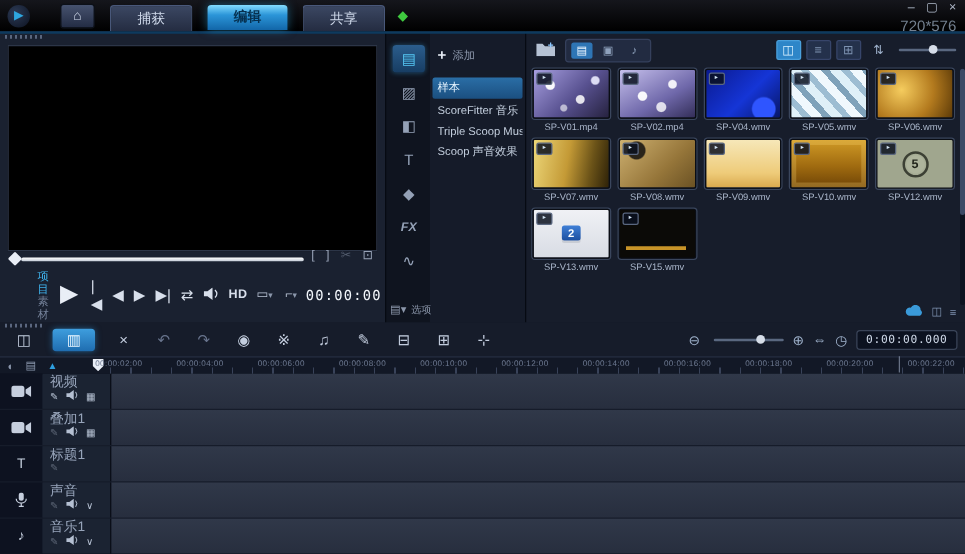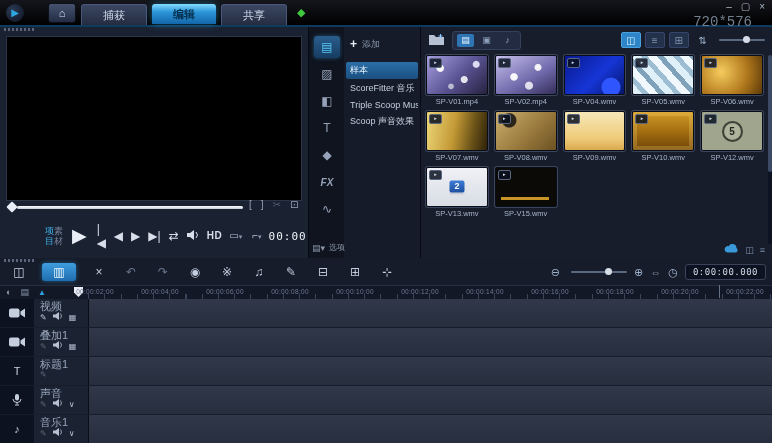--- a/index.html
+++ b/index.html
@@ -8,44 +8,44 @@
   
   .menubar{position:absolute;top:0;left:0;right:0;height:25px;background:linear-gradient(#15161c,#000);
            border-bottom:2px solid #0e3a5e;display:flex;align-items:center;z-index:5;}
   .logo{width:18px;height:18px;margin:0 8px 0 6px;border-radius:50%;
         background:radial-gradient(circle at 35% 35%,#2c3a55,#0c1220);display:flex;align-items:center;justify-content:center;
         color:#2ea7e0;font-size:10px;}
   .menu-item{color:#cdd7e7;font-size:11px;padding:0 9px;cursor:default;}
   .home-btn{width:26px;height:18px;margin-left:16px;border:1px solid #0c1018;border-radius:3px;
             background:linear-gradient(#46526e,#232c44);color:#d5deee;font-size:11px;
             display:flex;align-items:center;justify-content:center;}
-  .tab{height:20px;line-height:20px;padding:0 21px;font-size:11px;margin-left:5px;border-radius:3px 3px 0 0;}
+  .tab{height:20px;line-height:20px;padding:0 21px;font-size:11px;margin-left:12px;border-radius:3px 3px 0 0;}
   .tab.active{background:linear-gradient(#82dcff,#2b95d8 40%,#1266a8);color:#06304f;font-weight:bold;
               box-shadow:0 0 8px rgba(46,167,224,.5);}
   .tab:not(.active){background:linear-gradient(#3b4762,#242c41);border:1px solid #49587a;border-bottom:none;color:#cfd9ea;}
   .gem{margin-left:10px;color:#3fc93f;font-size:11px;}
   .win-controls{position:absolute;right:7px;top:2px;display:flex;gap:9px;}
   .win-controls span{color:#aeb8c8;font-size:10px;line-height:10px;}
-  .win-meta{position:absolute;right:20px;top:14px;color:#73808f;font-size:14px;font-family:Liberation Mono, monospace;}
+  .win-meta{position:absolute;right:7px;top:14px;color:#73808f;font-size:12px;}
   
   .preview-panel{position:absolute;left:0;top:25px;width:308px;height:233px;background:#1a2130;}
   .libnav{position:absolute;left:308px;top:25px;width:36px;height:233px;background:#0f141f;border-left:1px solid #060a12;}
   .libcats{position:absolute;left:344px;top:25px;width:76px;height:233px;background:#151b29;}
   .gallery{position:absolute;left:420px;top:25px;width:352px;height:233px;background:#171d2b;border-left:1px solid #060a12;}
   .dots{position:absolute;top:3px;left:4px;width:30px;height:3px;
         background:repeating-linear-gradient(90deg,#5a667e 0 2px,transparent 2px 4px);}
   
   .screen{position:absolute;left:6px;top:11px;width:294px;height:163px;background:#000;border:1px solid #2c3547;}
   .scrub-marker{position:absolute;left:8px;top:178px;width:8px;height:8px;background:#e9eef6;transform:rotate(45deg);border-radius:1px;}
   .scrub-line{position:absolute;left:17px;top:181px;width:226px;height:3px;border-radius:2px;
               background:linear-gradient(#ffffff,#c3cbd6);}
   .scrub-icons{position:absolute;left:249px;top:174px;display:flex;gap:9px;color:#97a2b6;font-size:10px;}
   .scrub-icons .dim{opacity:.45;}
   .transport{position:absolute;left:30px;right:4px;top:194px;height:34px;display:flex;align-items:center;gap:7px;}
-  .pm-toggle{display:flex;line-height:10px;margin-right:2px;margin-left:15px;}
+  .pm-toggle{display:flex;flex-direction:column;line-height:10px;margin-right:2px;}
   .pm-toggle .proj{color:#3fb2ec;font-size:9px;}
   .pm-toggle .clip{color:#76839b;font-size:9px;}
   .tbtn{color:#d8dfeb;font-size:12px;line-height:14px;}
   .tbtn.play{font-size:19px;color:#e9eef6;margin-right:2px;}
   .tbtn.hd{font-size:10px;font-weight:bold;letter-spacing:.5px;}
   .tbtn.opt{color:#b9c3d4;font-size:10px;}
   .tbtn.opt small{font-size:7px;color:#8b97ab;}
   .timecode{margin-left:auto;display:flex;align-items:center;gap:2px;color:#f2f6fb;
             font-family:"DejaVu Sans Mono",monospace;font-size:11px;letter-spacing:1px;}
   .stepper{display:flex;flex-direction:column;color:#97a2b6;font-size:6px;line-height:5px;}

